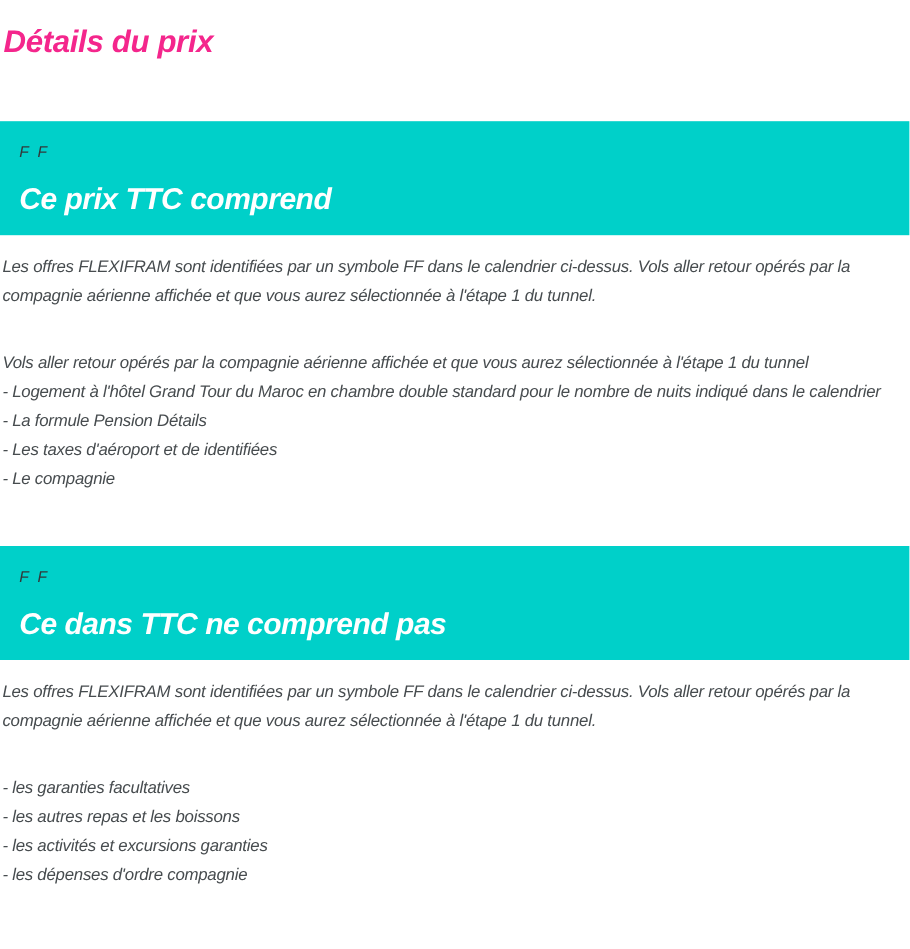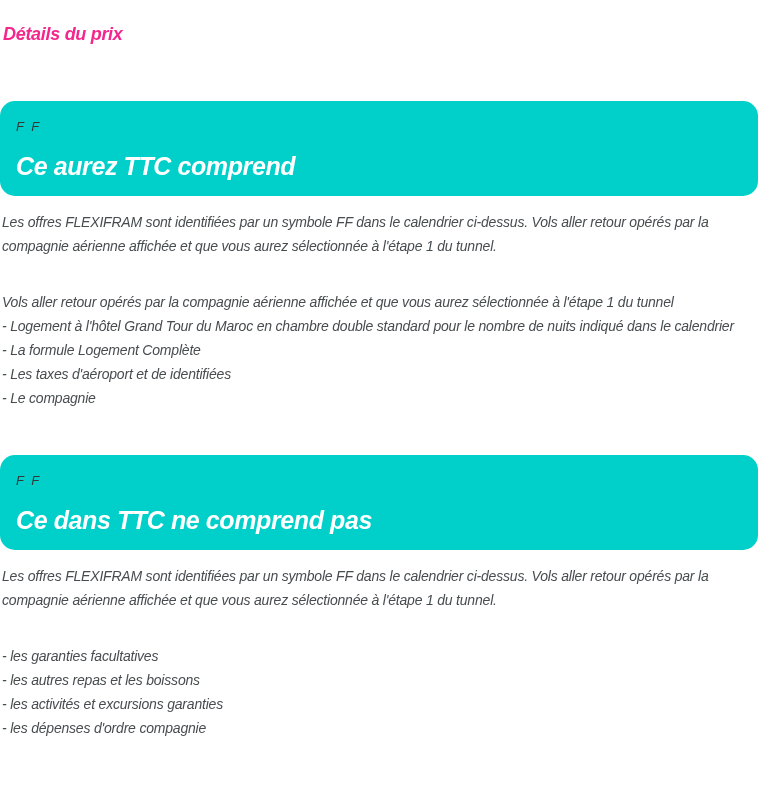--- a/index.html
+++ b/index.html
@@ -15,32 +15,31 @@
   body {
     width: 758px;
     height: 791px;
     overflow: hidden;
     font-family: "Liberation Sans", sans-serif;
   }
   .page-title {
     margin: 21px 0 0 3px;
     font-style: italic;
     font-weight: 700;
-    font-size: 18px;
+    font-size: 26px;
     line-height: 27px;
     letter-spacing: -0.3px;
     color: var(--pink);
   }
   .section-header {
     margin-top: 53px;
     width: 758px;
     height: 95px;
     background: var(--teal);
     padding: 19px 16px 0 16px;
-    border-radius: 15px;
   }
   .section + .section .section-header,
   .section-header.second {
     margin-top: 45px;
   }
   .ff-badge {
     font-style: italic;
     font-size: 13px;
     line-height: 14px;
     letter-spacing: 2px;
@@ -75,27 +74,27 @@
   }
 </style>
 </head>
 <body>
 
 <h1 class="page-title">Détails du prix</h1>
 
 <div class="section">
   <div class="section-header">
     <div class="ff-badge">F F</div>
-    <div class="section-heading">Ce aurez TTC comprend</div>
+    <div class="section-heading">Ce prix TTC comprend</div>
   </div>
   <p class="section-intro">Les offres FLEXIFRAM sont identifiées par un symbole FF dans le calendrier ci-dessus. Vols aller retour opérés par la compagnie aérienne affichée et que vous aurez sélectionnée à l'étape 1 du tunnel.</p>
   <div class="section-details">
     <div>Vols aller retour opérés par la compagnie aérienne affichée et que vous aurez sélectionnée à l'étape 1 du tunnel</div>
     <div>- Logement à l'hôtel Grand Tour du Maroc en chambre double standard pour le nombre de nuits indiqué dans le calendrier</div>
-    <div>- La formule Logement Complète</div>
+    <div>- La formule Pension Détails</div>
     <div>- Les taxes d'aéroport et de identifiées</div>
     <div>- Le compagnie</div>
   </div>
 </div>
 
 <div class="section">
   <div class="section-header second">
     <div class="ff-badge">F F</div>
     <div class="section-heading">Ce dans TTC ne comprend pas</div>
   </div>

